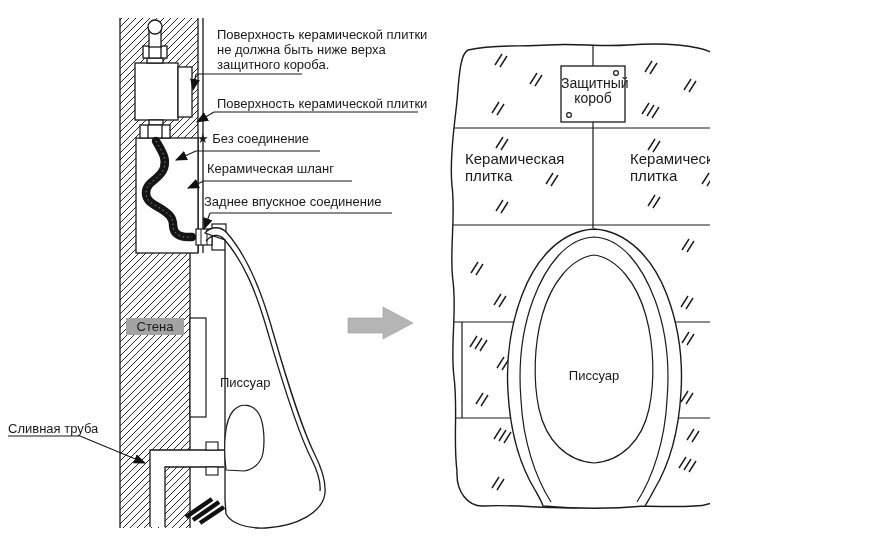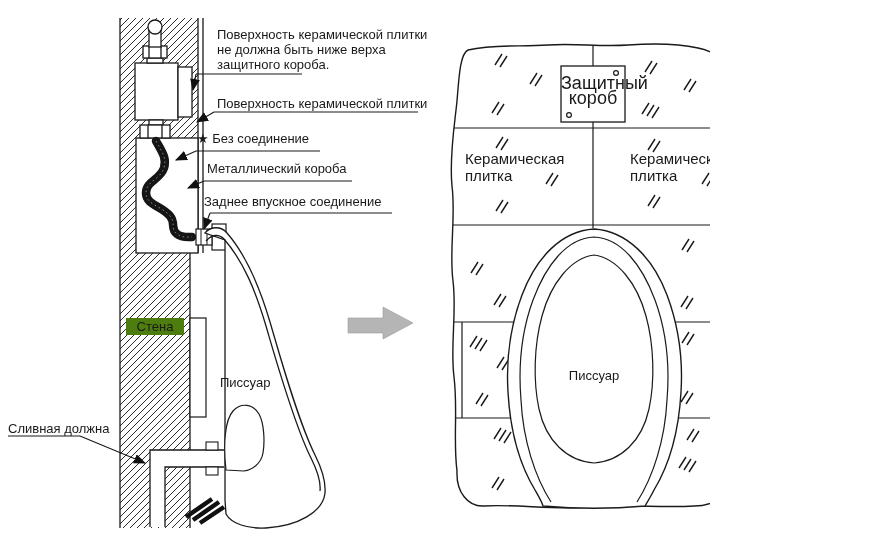--- a/index.html
+++ b/index.html
@@ -2,22 +2,22 @@
 <html><head>
 <meta charset="utf-8">
 <style>
   html,body{margin:0;padding:0;background:#fff;}
   .stage{position:relative;width:710px;height:540px;background:#fff;overflow:hidden;
          font-family:"Liberation Sans",sans-serif;color:#1a1a1a;}
   .stage svg{position:absolute;left:0;top:0;}
   .lbl{position:absolute;font-size:13px;line-height:15px;white-space:nowrap;color:#1a1a1a;}
   .lbl span{display:block;height:15px;}
   .center{text-align:center;}
-  .bgwhite{background:#4d7c0f;padding:1px 2px;}
-  .small{font-size:18px;line-height:15px;white-space:normal;}
+  .bgwhite{background:#a3a3a3;padding:1px 2px;}
+  .small{font-size:14px;line-height:15px;white-space:normal;}
   .tile-lbl{font-size:15px;line-height:17px;white-space:normal;width:104px;}
 </style>
 </head>
 <body>
 
 <div class="stage">
 
 <svg width="878" height="540" viewBox="0 0 878 540">
   <defs>
     <pattern id="hatch" patternUnits="userSpaceOnUse" width="7" height="7">
@@ -174,29 +174,29 @@
   <div class="lbl" style="left:217px;top:27px;">
     <span>Поверхность керамической плитки</span>
     <span>не должна быть ниже верха</span>
     <span>защитного короба.</span>
   </div>
 
   <div class="lbl" style="left:217px;top:96px;">Поверхность керамической плитки</div>
 
   <div class="lbl" style="left:197px;top:131px;">★ Без соединение</div>
 
-  <div class="lbl" style="left:207px;top:161px;">Металлический короба</div>
+  <div class="lbl" style="left:207px;top:161px;">Керамическая шланг</div>
 
   <div class="lbl" style="left:204px;top:194px;">Заднее впускное соединение</div>
 
   <div class="lbl bgwhite center" style="left:126px;top:318px;width:54px;">Стена</div>
 
   <div class="lbl" style="left:220px;top:375px;">Писсуар</div>
 
-  <div class="lbl" style="left:8px;top:421px;">Сливная должна</div>
+  <div class="lbl" style="left:8px;top:421px;">Сливная труба</div>
 
   <div class="lbl small center" style="left:561px;top:76px;width:64px;">Защитный короб</div>
 
   <div class="lbl tile-lbl" style="left:465px;top:150px;">Керамическая плитка</div>
 
   <div class="lbl tile-lbl" style="left:630px;top:150px;">Керамическая плитка</div>
 
   <div class="lbl center" style="left:558px;top:368px;width:72px;">Писсуар</div>
 
 </div>

